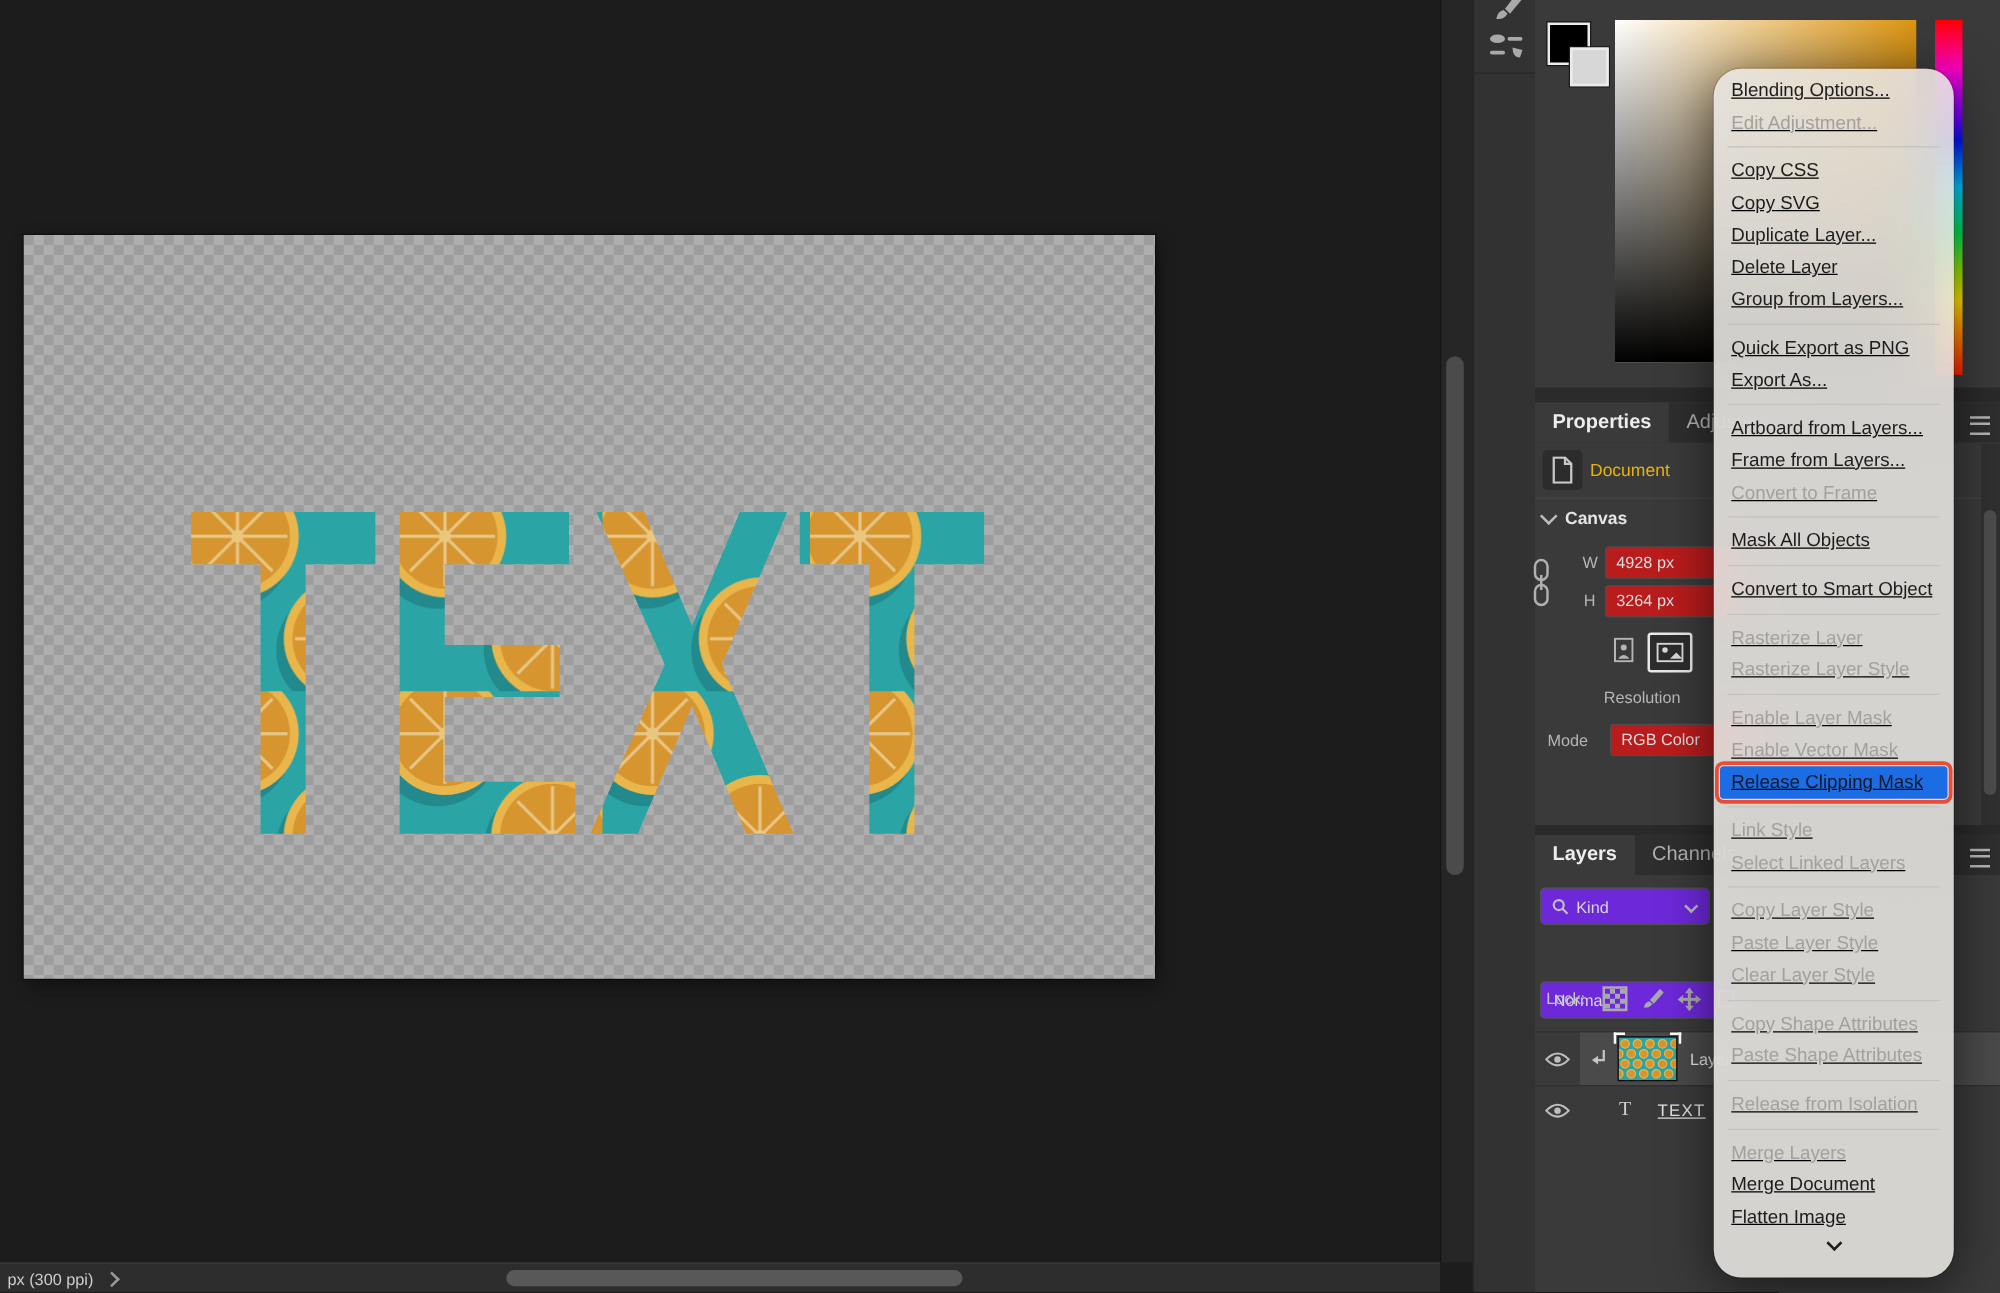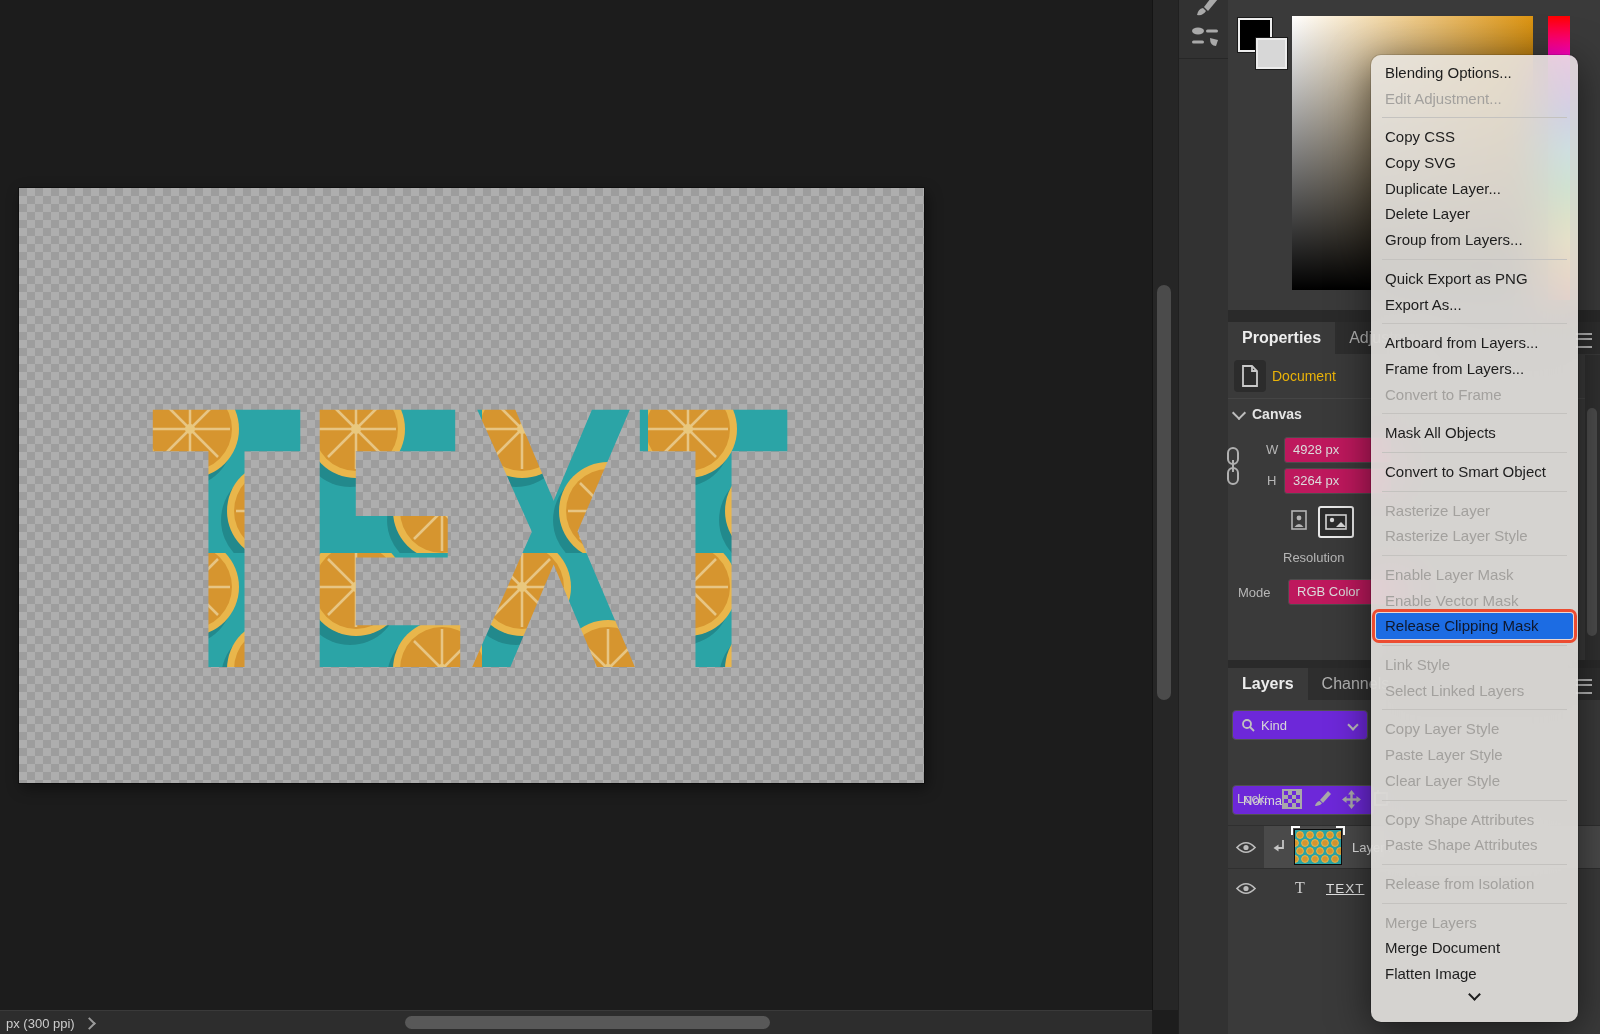--- a/index.html
+++ b/index.html
@@ -51,21 +51,21 @@
   
   .tabbar{position:absolute;left:0;width:372px;height:32px;background:#2e2e2e;display:flex;}
   .tab{height:32px;line-height:32px;padding:0 14px;font-size:16px;color:#b2b2b2;white-space:nowrap;}
   .tab.active{background:#3a3a3a;color:#ededed;font-weight:bold;}
   .burger{position:absolute;right:8px;width:16px;height:11px;top:11px;
           border-top:2px solid #b5b5b5;border-bottom:2px solid #b5b5b5;}
   .burger::after{content:"";position:absolute;left:0;top:2.5px;width:16px;height:2px;background:#b5b5b5;}
 
   
   .plabel{position:absolute;color:#b6b6b6;font-size:13px;}
-  .pvalue{position:absolute;background:#be185d;border:1px solid #4d4d4d;border-radius:3px;
+  .pvalue{position:absolute;background:#b91c1c;border:1px solid #4d4d4d;border-radius:3px;
           color:#dcdcdc;font-size:13px;line-height:24px;padding:0 8px;height:24px;
           white-space:nowrap;overflow:hidden;}
   #doc-icon-box{left:6px;top:360px;width:32px;height:32px;background:#2c2c2c;border-radius:4px;
                 display:flex;align-items:center;justify-content:center;}
   .chev-down{width:8px;height:8px;border-right:2px solid #bdbdbd;border-bottom:2px solid #bdbdbd;
              transform:rotate(45deg);display:inline-block;}
   .orient{position:absolute;border-radius:3px;display:flex;align-items:center;justify-content:center;}
   .orient.sel{border:2px solid #e8e8e8;}
   #prop-scroll-track{left:357px;top:355px;width:15px;height:305px;background:#303030;}
   #prop-scroll-thumb{left:359px;top:408px;width:10px;height:228px;background:#4d4d4d;border-radius:5px;}
@@ -87,24 +87,24 @@
   .thumb-inner{position:absolute;inset:0;border:1px solid #0d0d0d;overflow:hidden;}
   #layers-bottom{left:0;top:1002px;width:372px;height:32px;background:#343434;border-top:1px solid #262626;
                  display:flex;align-items:center;color:#b9b9b9;margin-top:46px;}
   .fx{font-size:16px;font-style:italic;font-family:"Liberation Serif",serif;color:#b9b9b9;}
 
   
   .checker-ico{width:16px;height:16px;border:2px solid #a9a9a9;
       background:conic-gradient(#a9a9a9 25%,transparent 0 50%,#a9a9a9 0 75%,transparent 0) 0 0/8px 8px;}
 
   
-  #menu{left:1371px;top:55px;width:207px;height:967px;border-radius:10px;
+  #menu{left:1371px;top:55px;width:192px;height:967px;border-radius:22px;
         background:rgba(234,232,229,0.88);backdrop-filter:blur(22px) saturate(1.3);
         box-shadow:0 8px 40px rgba(0,0,0,.55),0 0 0 1px rgba(0,0,0,.12);
-        padding:5px 0 2px 0;box-sizing:border-box;z-index:50;display:flex;flex-direction:column;}
+        padding:5px 0 2px 0;box-sizing:border-box;z-index:50;display:flex;flex-direction:column;text-decoration:underline;}
   .mi{height:25.7px;line-height:25.7px;padding:0 14px;font-size:15px;color:#1d1d1d;
       white-space:nowrap;flex:none;}
   .mi.dis{color:#a3a19e;}
   .mi.hl{background:#1c6ce3;color:#0f172a;margin:0 5px;padding:0 9px;border-radius:3px;
          box-shadow:0 0 0 1px rgba(234,232,229,.9),0 0 0 4px #ec4c31;}
   .msep{border-top:1px solid #c4c2bf;margin:6px 11px;flex:none;}
   #menu-scroll{flex:none;height:16px;display:flex;align-items:center;justify-content:center;margin-top:2px;}
   #menu-scroll .chev-down{border-color:#1d1d1d;width:7px;height:7px;margin-top:-4px;}
 </style>
 </head>

